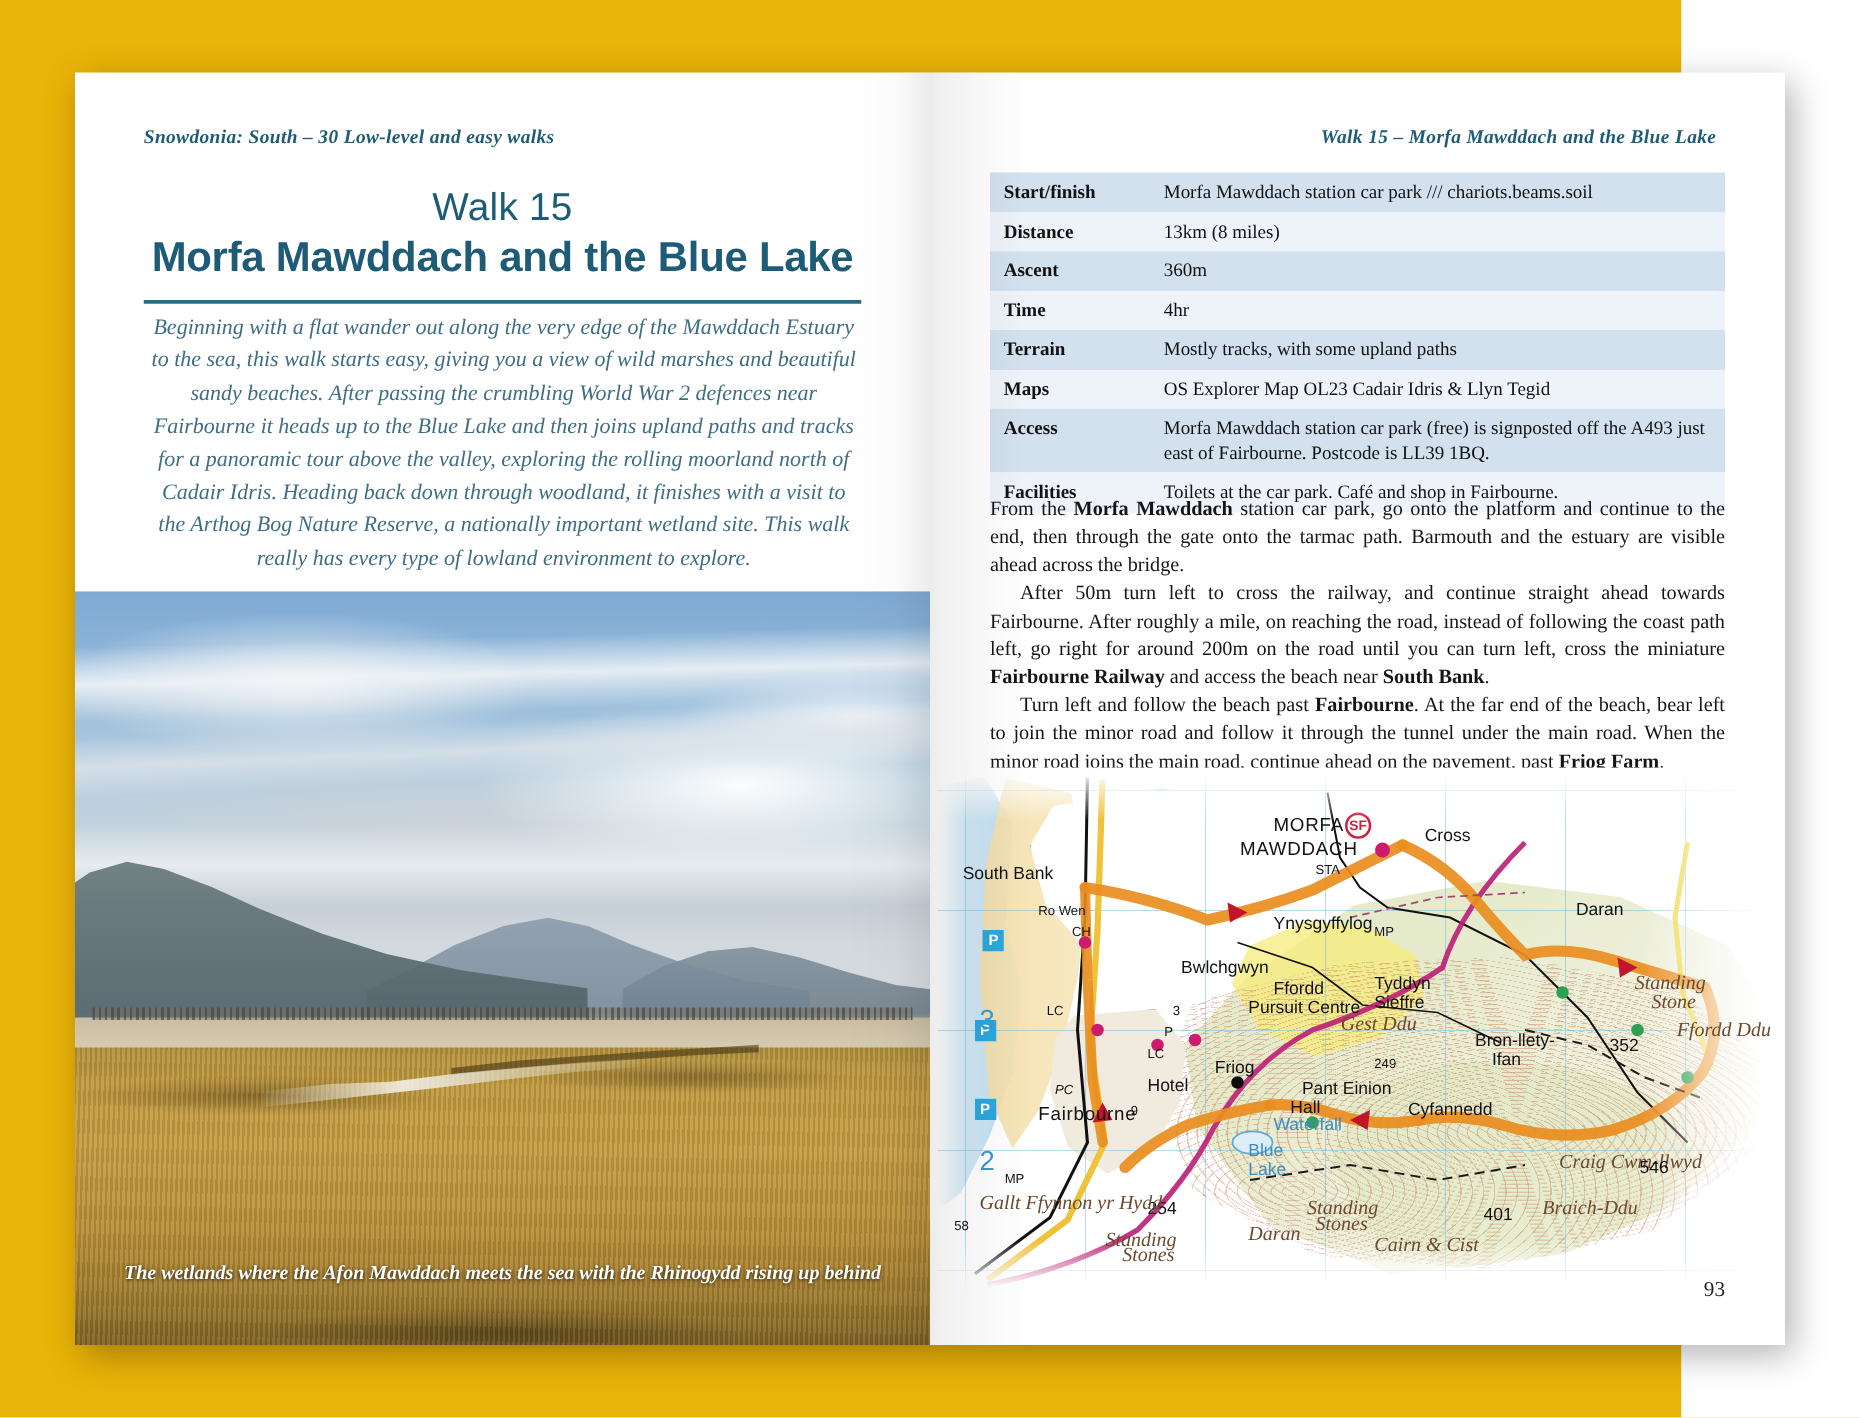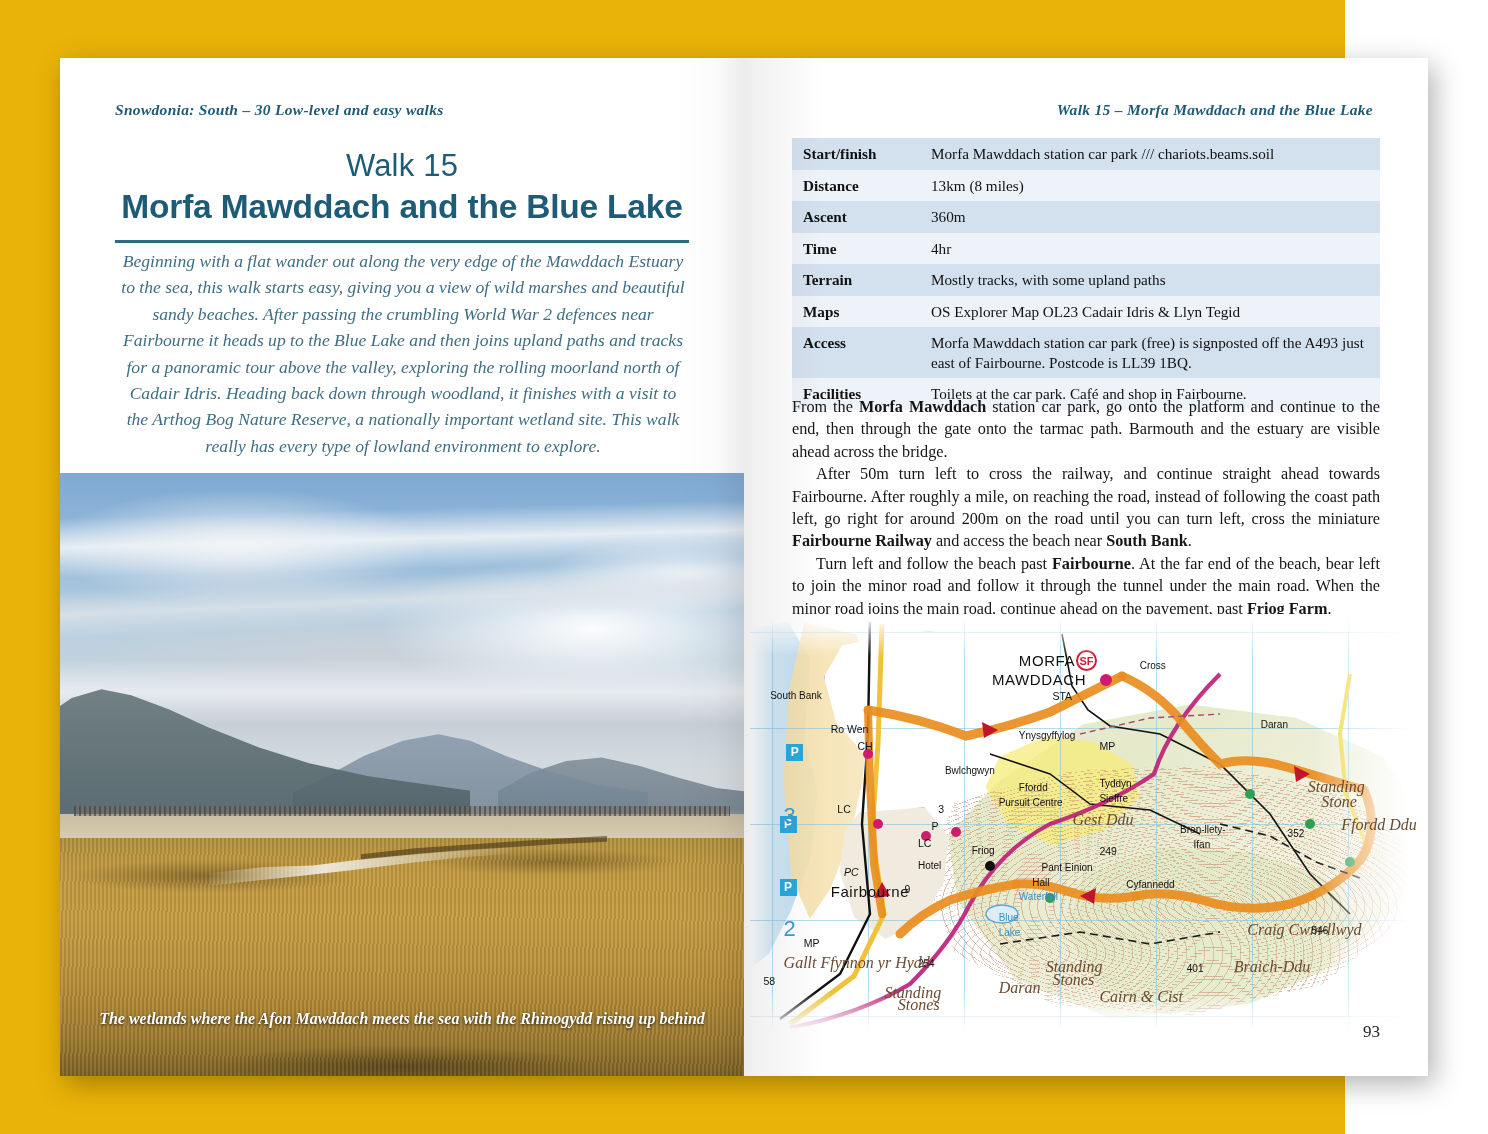--- a/index.html
+++ b/index.html
@@ -304,21 +304,21 @@
   .map-mask-b {
     position:absolute; left:0; bottom:0; width:100%; height:10%;
     background: linear-gradient(to top, #ffffff 10%, rgba(255,255,255,0.0) 100%);
   }
   .map-label {
     position: absolute;
     font-family: "Liberation Sans", sans-serif;
     white-space: nowrap;
     color: #111;
   }
-  .ml-place   { font-size: 10px; }
+  .ml-place   { font-size: 14px; }
   .ml-big     { font-size: 15px; letter-spacing: 0.6px; }
   .ml-small   { font-size: 10.5px; }
   .ml-blue    { color: #3b8fc4; }
   .ml-brown   { color: #6b4a2e; font-family:"Liberation Serif", serif; font-style: italic; }
   .ml-gridnum { color: #3b9ad1; font-size: 22px; font-family:"Liberation Sans", sans-serif; }
   .mi-park {
     position: absolute;
     width: 17px; height: 17px;
     background: #2aa8dd;
     color: #fff; font-family:"Liberation Sans", sans-serif; font-weight: bold;

